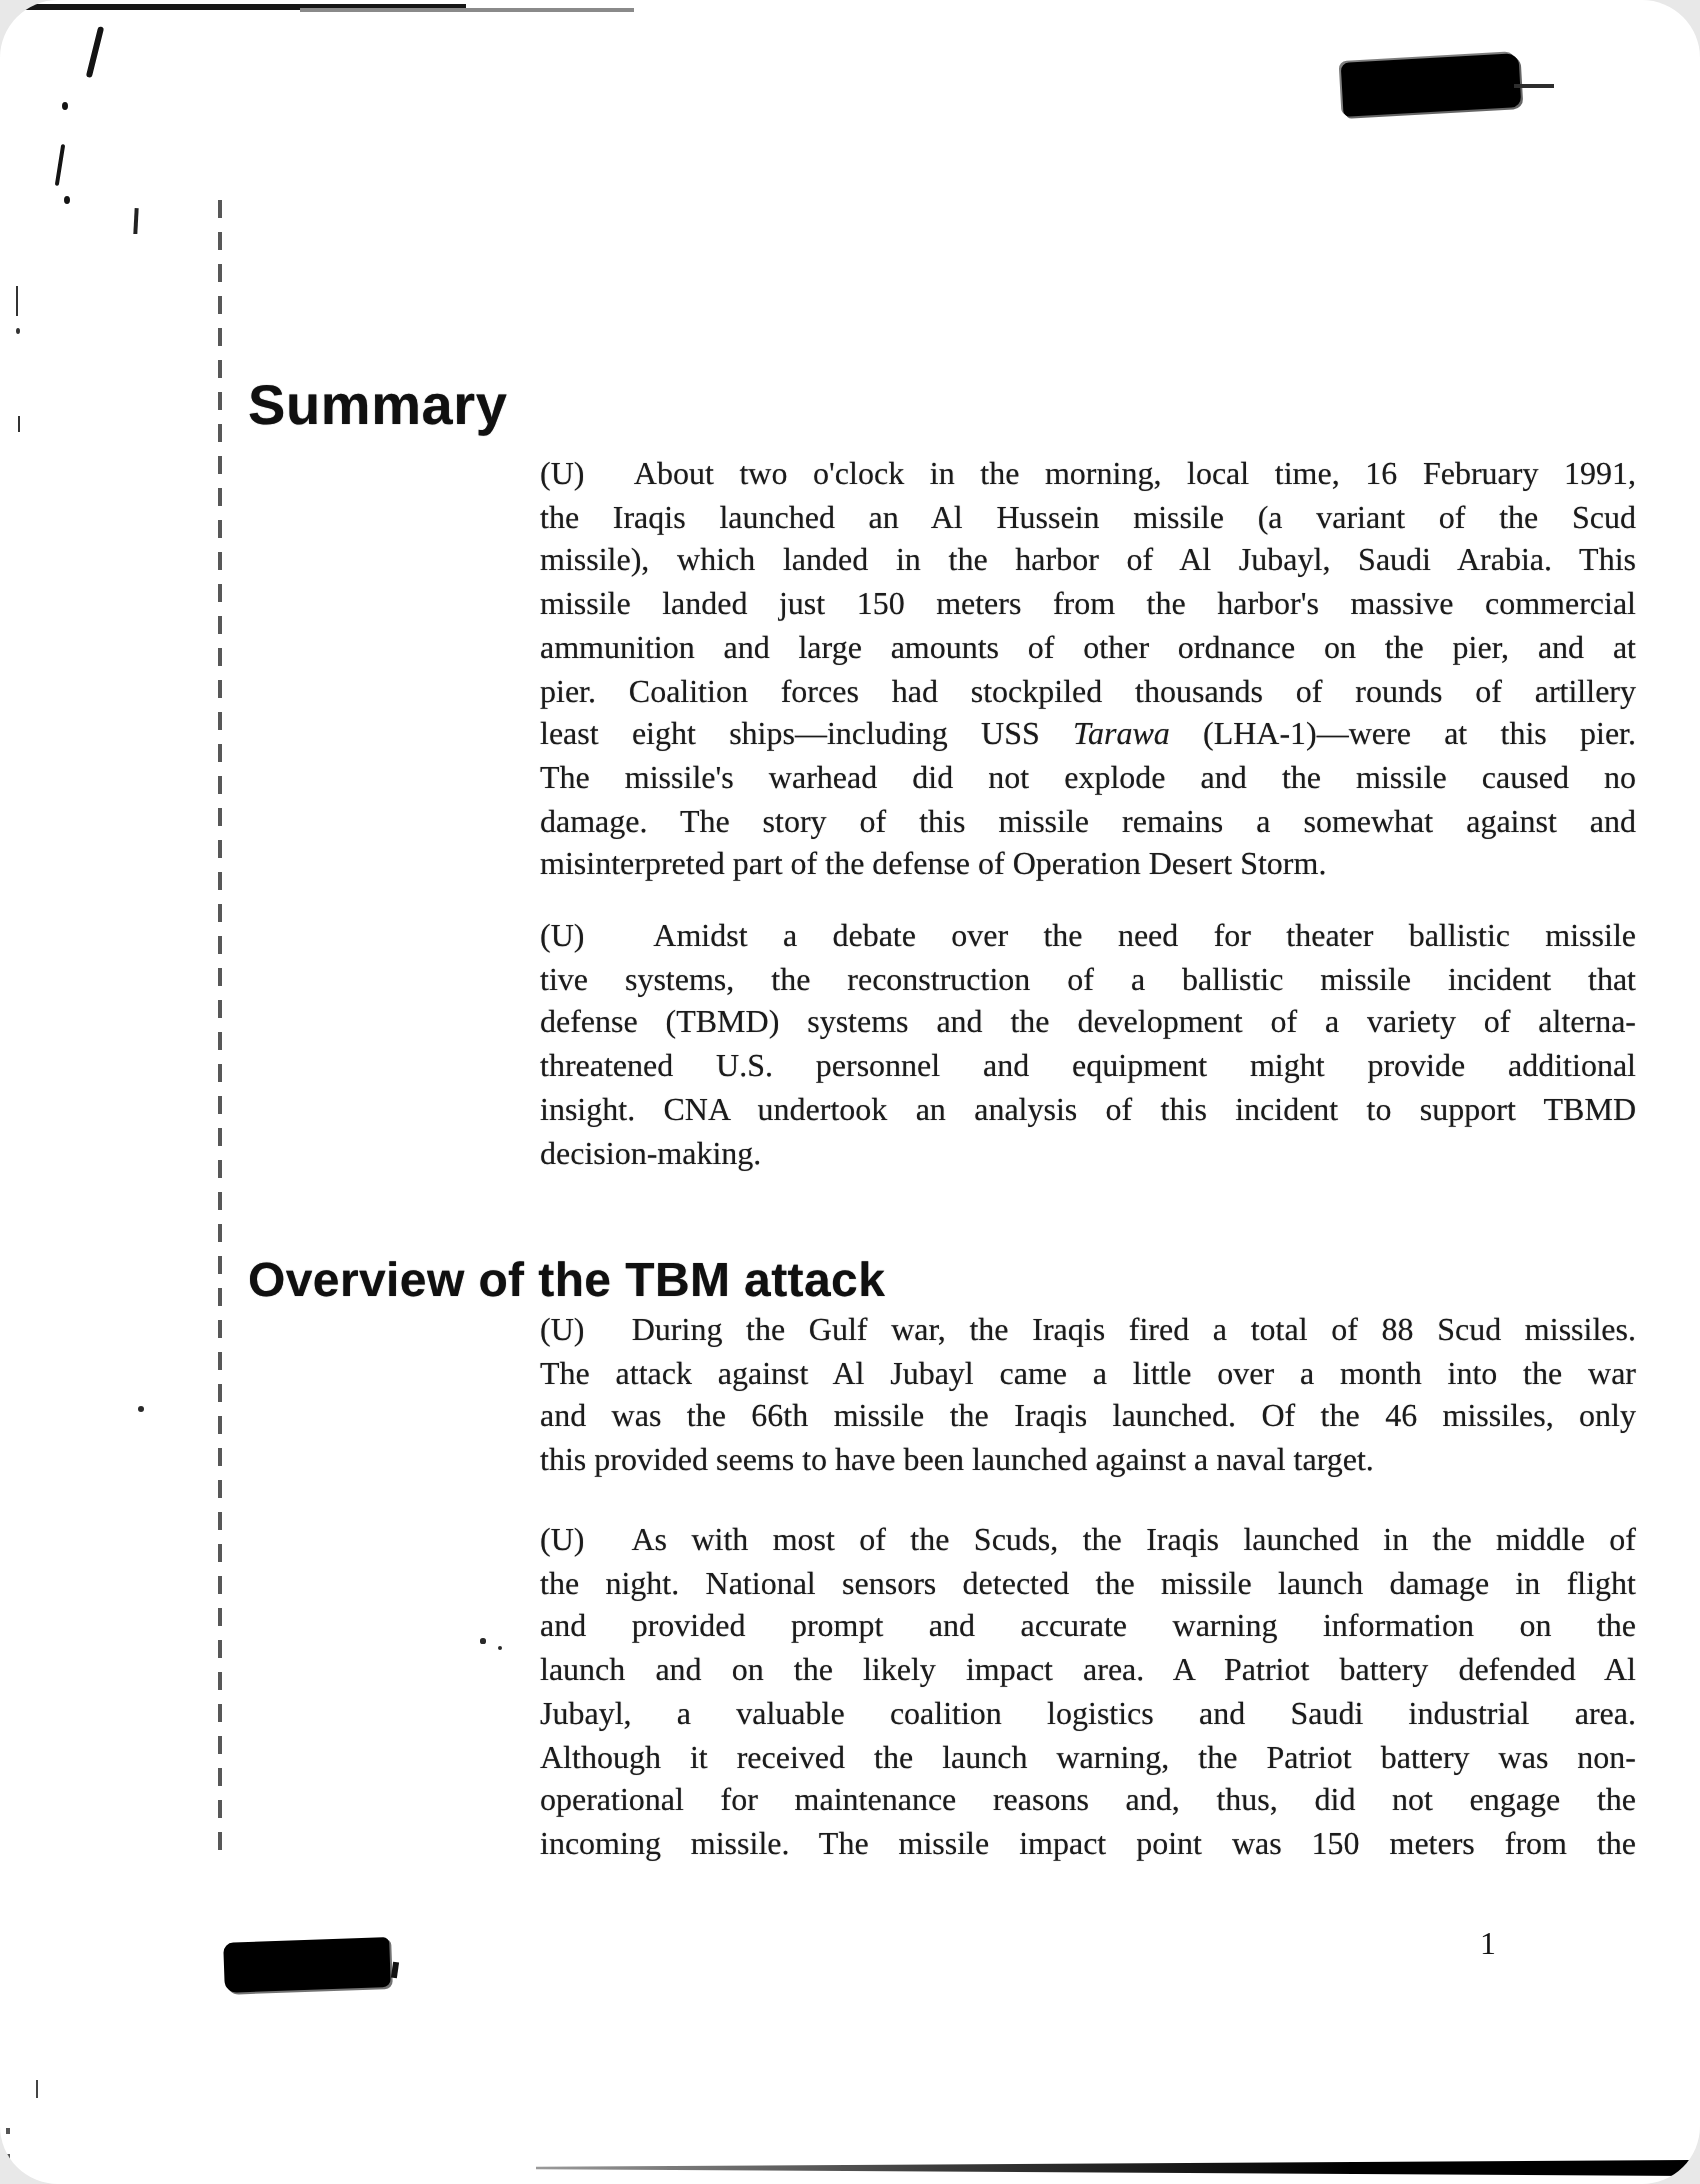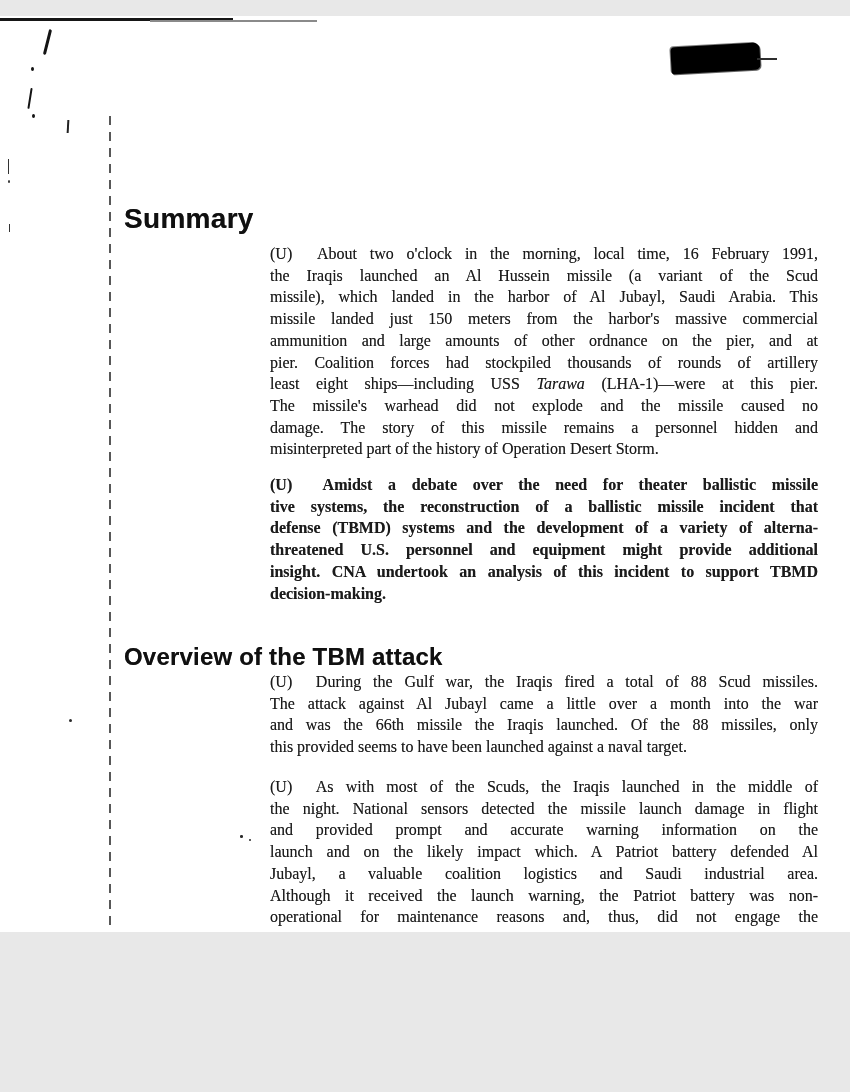--- a/index.html
+++ b/index.html
@@ -1,25 +1,26 @@
 <!DOCTYPE html>
 <html><head>
 <meta charset="utf-8">
 <title>Scanned Report Page</title>
 <style>
   html, body { margin: 0; padding: 0; background: #e8e8e8; }
   .page {
     position: relative;
     width: 850px;
-    height: 916px;
-    margin: 16px auto;
+    height: 1092px;
+    margin: 0 auto;
     background: #ffffff;
     overflow: hidden;
     font-family: "Liberation Serif", serif;
     color: #1b1b1b;
+    border-radius: 29px;
   }
 
   
   .heading {
     position: absolute;
     left: 124px;
     font-family: "Liberation Sans", sans-serif;
     font-weight: bold;
     color: #101010;
     text-shadow: 0 0 0.5px rgba(10,10,10,0.6);
@@ -31,21 +32,21 @@
   
   .para {
     position: absolute;
     left: 270px;
     width: 548px;
     font-size: 16px;
     line-height: 21.7px;
     text-shadow: 0 0 0.45px rgba(25,25,25,0.55);
   }
   .para-1 { top: 227px; }
-  .para-2 { top: 458px; font-weight: bold; }
+  .para-2 { top: 458px; }
   .para-3 { top: 655px; }
   .para-4 { top: 760px; }
   .tline {
     text-align: justify;
     text-align-last: justify;
     white-space: pre-wrap;
   }
   .tline-last { text-align-last: left; }
 
   
@@ -146,45 +147,45 @@
 
   <div class="para para-1">
       <div class="tline">(U)  About two o'clock in the morning, local time, 16 February 1991,</div>
       <div class="tline">the Iraqis launched an Al Hussein missile (a variant of the Scud</div>
       <div class="tline">missile), which landed in the harbor of Al Jubayl, Saudi Arabia. This</div>
       <div class="tline">missile landed just 150 meters from the harbor's massive commercial</div>
       <div class="tline">ammunition and large amounts of other ordnance on the pier, and at</div>
       <div class="tline">pier. Coalition forces had stockpiled thousands of rounds of artillery</div>
       <div class="tline">least eight ships—including USS <i>Tarawa</i> (LHA-1)—were at this pier.</div>
       <div class="tline">The missile's warhead did not explode and the missile caused no</div>
-      <div class="tline">damage. The story of this missile remains a personnel hidden and</div>
-      <div class="tline tline-last">misinterpreted part of the history of Operation Desert Storm.</div>
+      <div class="tline">damage. The story of this missile remains a somewhat against and</div>
+      <div class="tline tline-last">misinterpreted part of the defense of Operation Desert Storm.</div>
     </div>
 
   <div class="para para-2">
       <div class="tline">(U)  Amidst a debate over the need for theater ballistic missile</div>
       <div class="tline">tive systems, the reconstruction of a ballistic missile incident that</div>
       <div class="tline">defense (TBMD) systems and the development of a variety of alterna-</div>
       <div class="tline">threatened U.S. personnel and equipment might provide additional</div>
       <div class="tline">insight. CNA undertook an analysis of this incident to support TBMD</div>
       <div class="tline tline-last">decision-making.</div>
     </div>
 
   <div class="para para-3">
       <div class="tline">(U)  During the Gulf war, the Iraqis fired a total of 88 Scud missiles.</div>
       <div class="tline">The attack against Al Jubayl came a little over a month into the war</div>
-      <div class="tline">and was the 66th missile the Iraqis launched. Of the 88 missiles, only</div>
+      <div class="tline">and was the 66th missile the Iraqis launched. Of the 46 missiles, only</div>
       <div class="tline tline-last">this provided seems to have been launched against a naval target.</div>
     </div>
 
   <div class="para para-4">
       <div class="tline">(U)  As with most of the Scuds, the Iraqis launched in the middle of</div>
       <div class="tline">the night. National sensors detected the missile launch damage in flight</div>
       <div class="tline">and provided prompt and accurate warning information on the</div>
-      <div class="tline">launch and on the likely impact which. A Patriot battery defended Al</div>
+      <div class="tline">launch and on the likely impact area. A Patriot battery defended Al</div>
       <div class="tline">Jubayl, a valuable coalition logistics and Saudi industrial area.</div>
       <div class="tline">Although it received the launch warning, the Patriot battery was non-</div>
       <div class="tline">operational for maintenance reasons and, thus, did not engage the</div>
       <div class="tline">incoming missile. The missile impact point was 150 meters from the</div>
     </div>
 
   <div class="page-number">1</div>
 
   <div class="artifact bottom-rule"></div>
 

